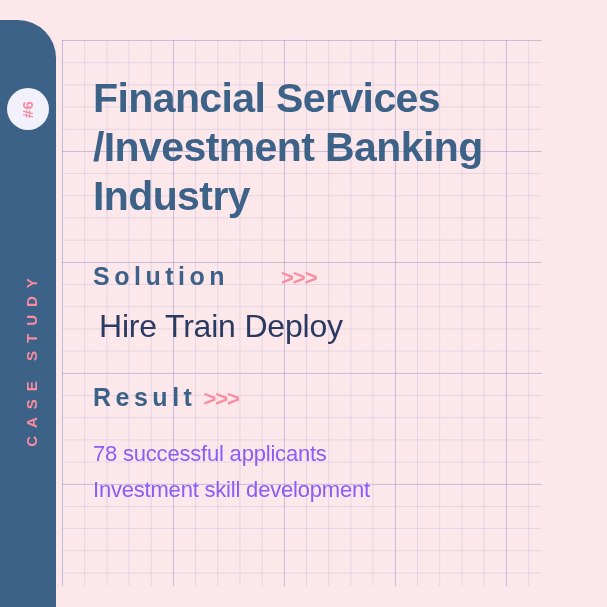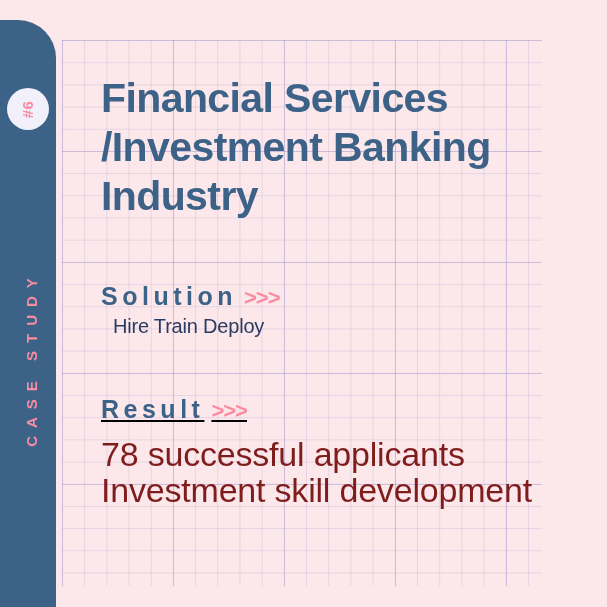--- a/index.html
+++ b/index.html
@@ -96,21 +96,20 @@
     white-space: nowrap;
   }
 
   
   #content {
     position: absolute;
     left: 93px;
     top: 0;
     width: 470px;
     height: 607px;
-    margin-left: 8px;
   }
 
   #title {
     position: absolute;
     top: 74px;
     left: 0;
     width: 452px;
     color: #3d6288;
     font-size: 41px;
     line-height: 49px;
@@ -133,40 +132,40 @@
     letter-spacing: 4.5px;
   }
   .section-head .chevrons {
     color: #f98ca0;
     font-size: 22px;
     font-weight: bold;
     letter-spacing: -1px;
     margin-left: 7px;
   }
 
-  #solution-head { top: 282px; }
-  #result-head   { top: 395px; text-decoration: underline; }
+  #solution-head { top: 262px; gap: 45px; }
+  #result-head   { top: 383px; }
 
   .body-line {
     position: absolute;
-    left: 12px;
+    left: 6px;
     color: #2b3a60;
-    font-size: 20px;
+    font-size: 32px;
     line-height: 36px;
     letter-spacing: -0.2px;
     white-space: nowrap;
   }
   #solution-body { top: 308px; }
 
   #result-body {
     position: absolute;
     left: 0;
     top: 436px;
-    color: #7f1d1d;
-    font-size: 34px;
+    color: #8b5cf6;
+    font-size: 22px;
     line-height: 36px;
     letter-spacing: -0.2px;
   }
   #result-body .body-item { white-space: nowrap; }
 </style>
 </head>
 <body>
 
 <div id="card">
 

